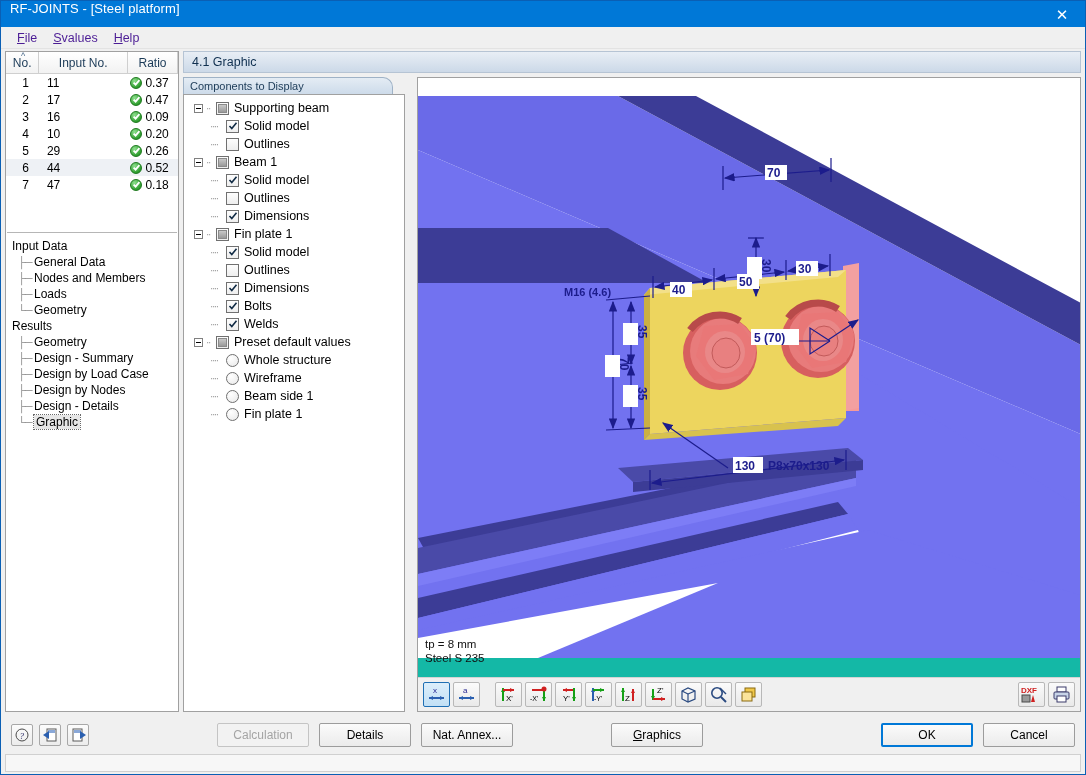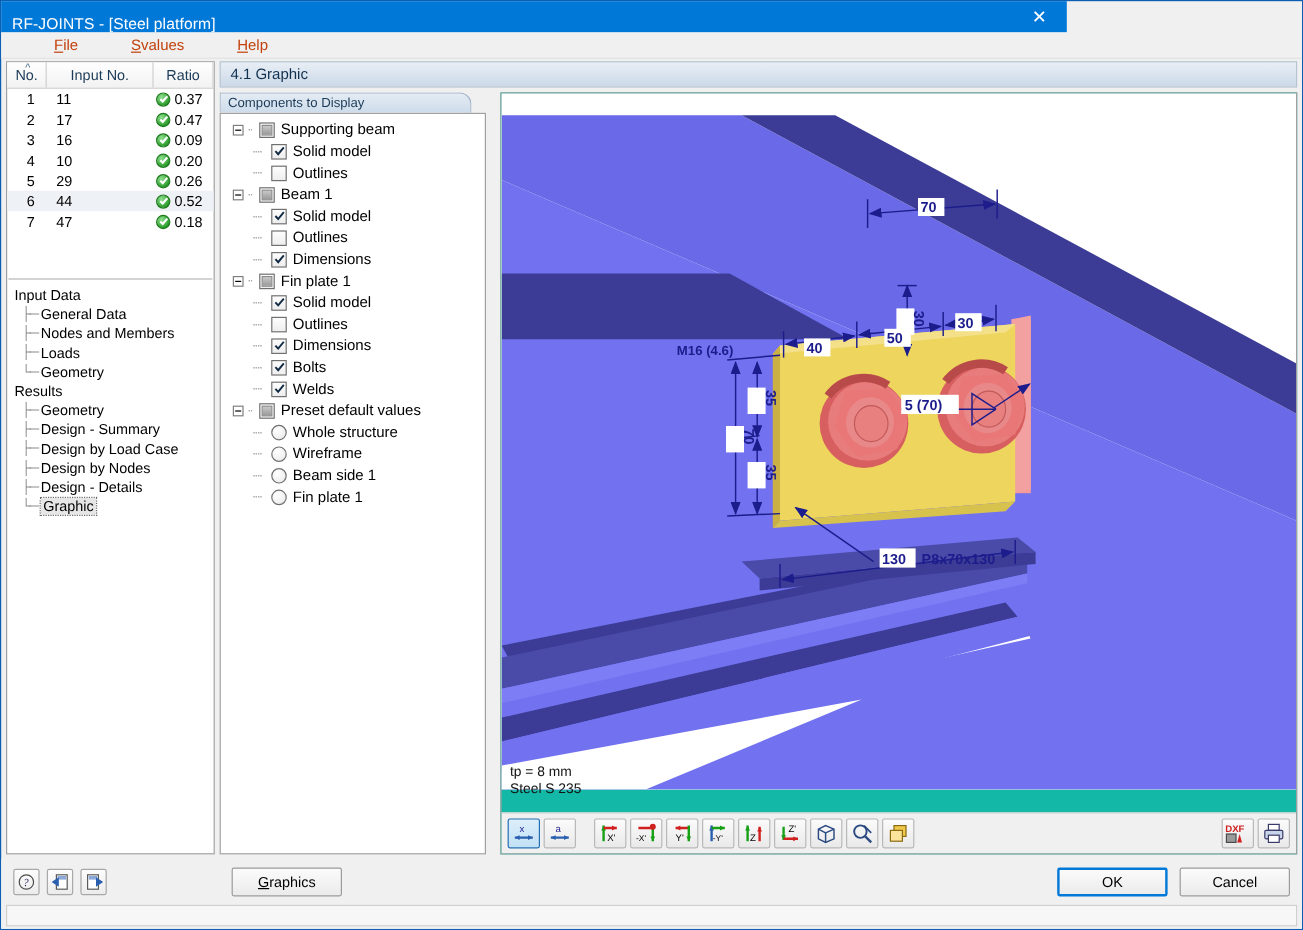--- a/index.html
+++ b/index.html
@@ -15,44 +15,44 @@
   }
   #app {
     position: relative;
     width: 1086px; height: 775px;
     background: #f0f0f0;
     border: 1px solid #0a5fb4;
   }
 
   
   .titlebar {
-    position: absolute; left: 0; top: 0; width: 888px; height: 26px;
+    position: absolute; left: 0; top: 0; width: 1084px; height: 26px;
     background: #0078d7;
     color: #ffffff;
-    display: flex; align-items: flex-end; gap: 36px;
+    display: flex; align-items: flex-start; gap: 36px;
   }
   .titlebar-text {
     padding-left: 9px; font-size: 13px; letter-spacing: .1px;
   }
   .titlebar-spacer { flex: 1; }
   .win-btn {
     width: 46px; height: 26px;
     display: flex; align-items: center; justify-content: center;
     color: #fff; font-size: 15px; line-height: 1;
   }
 
   
   .menubar {
     position: absolute; left: 0; top: 26px; width: 1084px; height: 22px;
     background: #f0f0f0;
     display: flex; align-items: center; padding-left: 8px;
     border-bottom: 1px solid #e3e3e3;
   }
   .menu-item {
-    padding: 2px 8px; font-size: 12.5px; color: #c2410c; margin-left: 28px;
+    padding: 2px 8px; font-size: 12.5px; color: #4c1d95;
   }
   .menu-item u { text-decoration: underline; }
 
   
   .left-panel {
     position: absolute; left: 4px; top: 50px;
     width: 174px; height: 661px;
     background: #ffffff;
     border: 1px solid #a0a0a0;
   }
@@ -886,20 +886,25 @@
         </svg>
       </div>
       <div class="sq-btn">
         <svg width="15" height="14" viewBox="0 0 15 14">
           <rect x="2" y="1" width="9" height="12" fill="#ffffff" stroke="#5a5a5a"></rect>
           <rect x="3" y="2" width="7" height="3" fill="#8aa8d8"></rect>
           <polygon points="15,7 9,3 9,11" fill="#2a5fb0"></polygon>
         </svg>
       </div>
 
+      <div class="btn-row-mid">
+        <div class="btn disabled">Calculation</div>
+        <div class="btn">Details</div>
+        <div class="btn">Nat. Annex...</div>
+      </div>
 
       <div class="btn-graphics-wrap">
         <div class="btn">
             <u class="acc">G</u>
             <span>raphics</span>
           </div>
       </div>
 
       <div class="btn-right">
         <div class="btn focus">OK</div>

